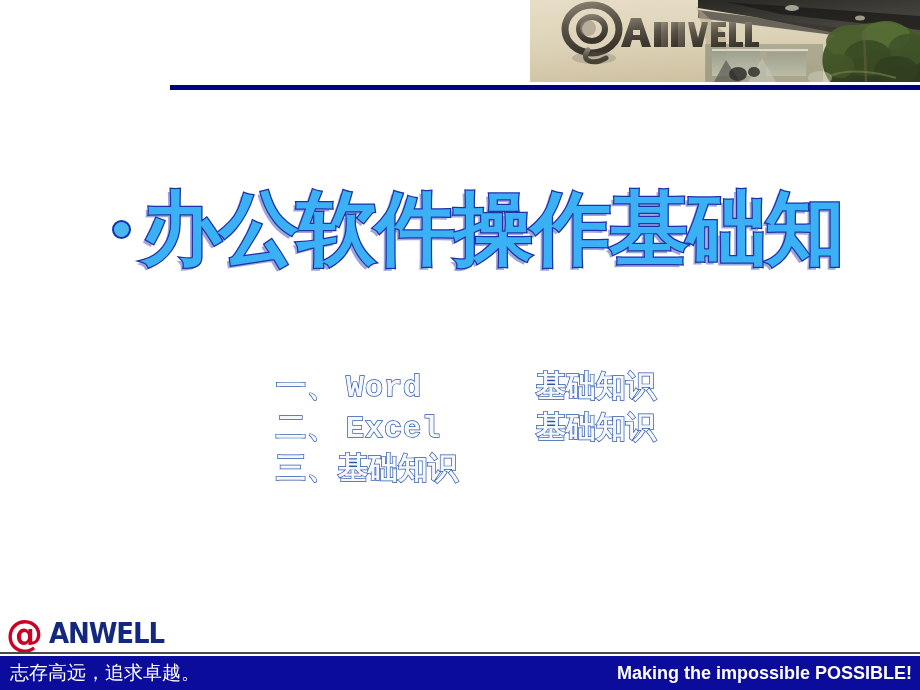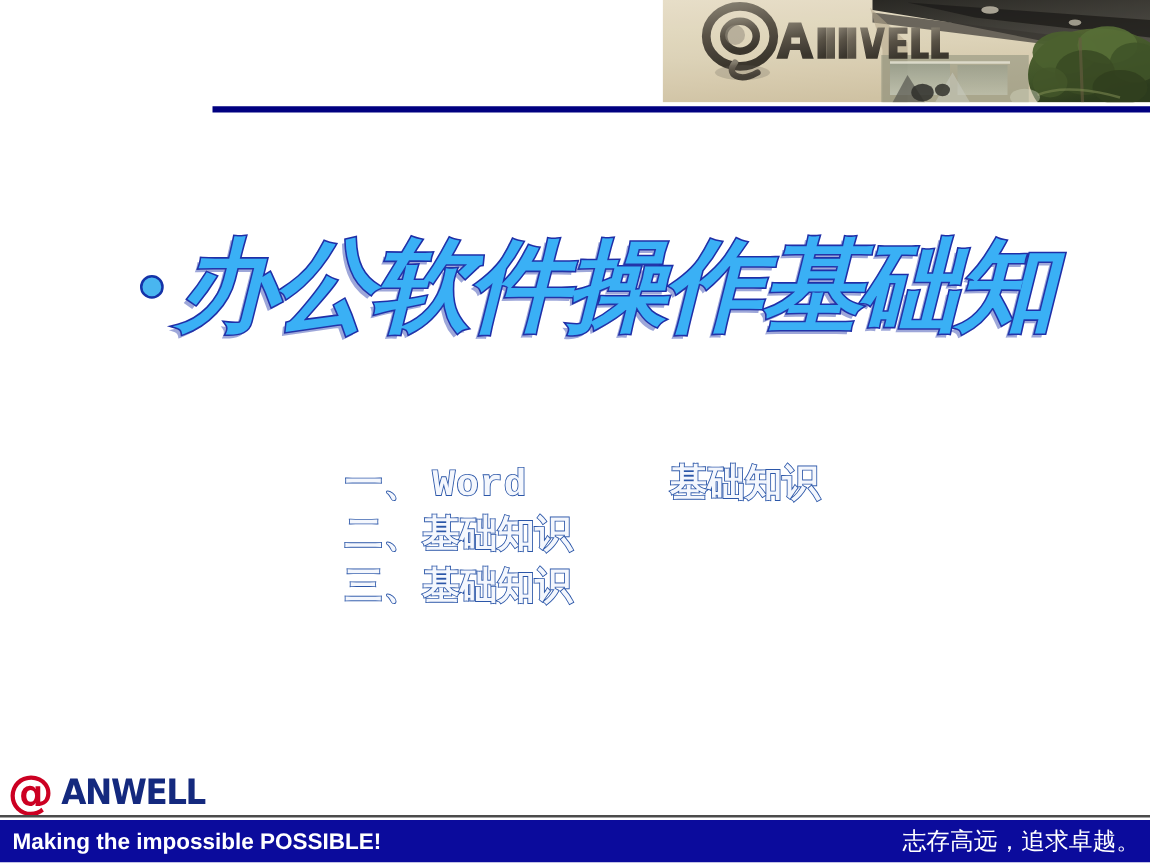--- a/index.html
+++ b/index.html
@@ -58,21 +58,20 @@
     border: 2.5px solid #1433a8;
     box-sizing: border-box;
     flex: 0 0 auto;
     margin-right: 10px;
     margin-top: 4px;
   }
   #title-text {
     font-family: "DejaVu Serif", "Liberation Serif", serif;
     font-size: 80px;
     font-weight: 700;
-    font-style: italic;
     letter-spacing: -2px;
     white-space: nowrap;
     color: #3ab0f5;
     -webkit-text-stroke: 2.5px #1f2fa8;
     paint-order: stroke fill;
     text-shadow: -3px 3px 0 rgba(40,60,170,0.45);
     line-height: 1.05;
   }
 
   
@@ -274,35 +273,36 @@
   <div id="agenda">
 
     <div class="agenda-row">
       <span class="agenda-index">一、</span>
       <span class="agenda-app">Word</span>
       <span class="agenda-topic">基础知识</span>
     </div>
 
     <div class="agenda-row">
       <span class="agenda-index">二、</span>
+      <span class="agenda-app">Excel</span>
       <span class="agenda-topic">基础知识</span>
     </div>
 
     <div class="agenda-row">
       <span class="agenda-index">三、</span>
       <span class="agenda-topic">基础知识</span>
     </div>
 
   </div>
 
   <div id="footer-logo">
     <span id="logo-at">@</span>
     <span id="logo-wordmark">ANWELL</span>
   </div>
 
   <div id="footer-divider"></div>
 
   <div id="footer-bar">
+    <span id="footer-left">志存高远，追求卓越。</span>
     <span id="footer-right">Making the impossible POSSIBLE!</span>
-    <span id="footer-left">志存高远，追求卓越。</span>
   </div>
 
 </div>
 
 </body></html>

